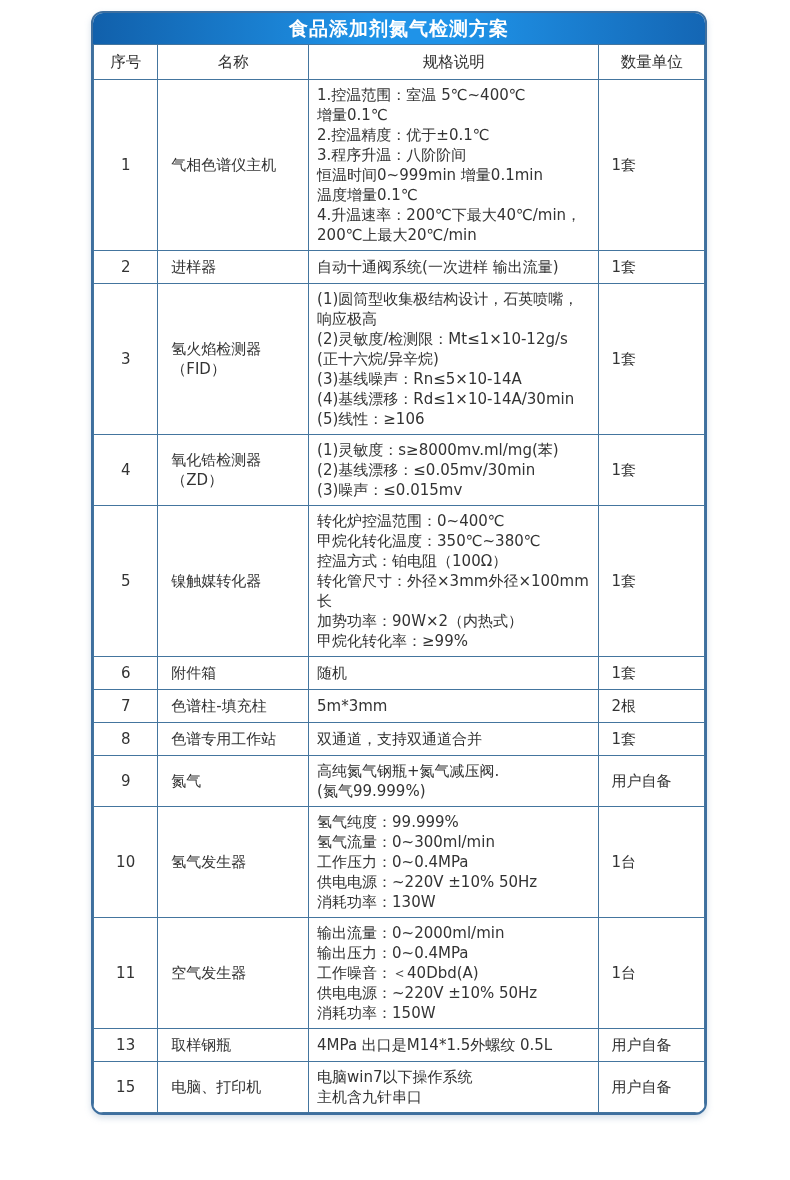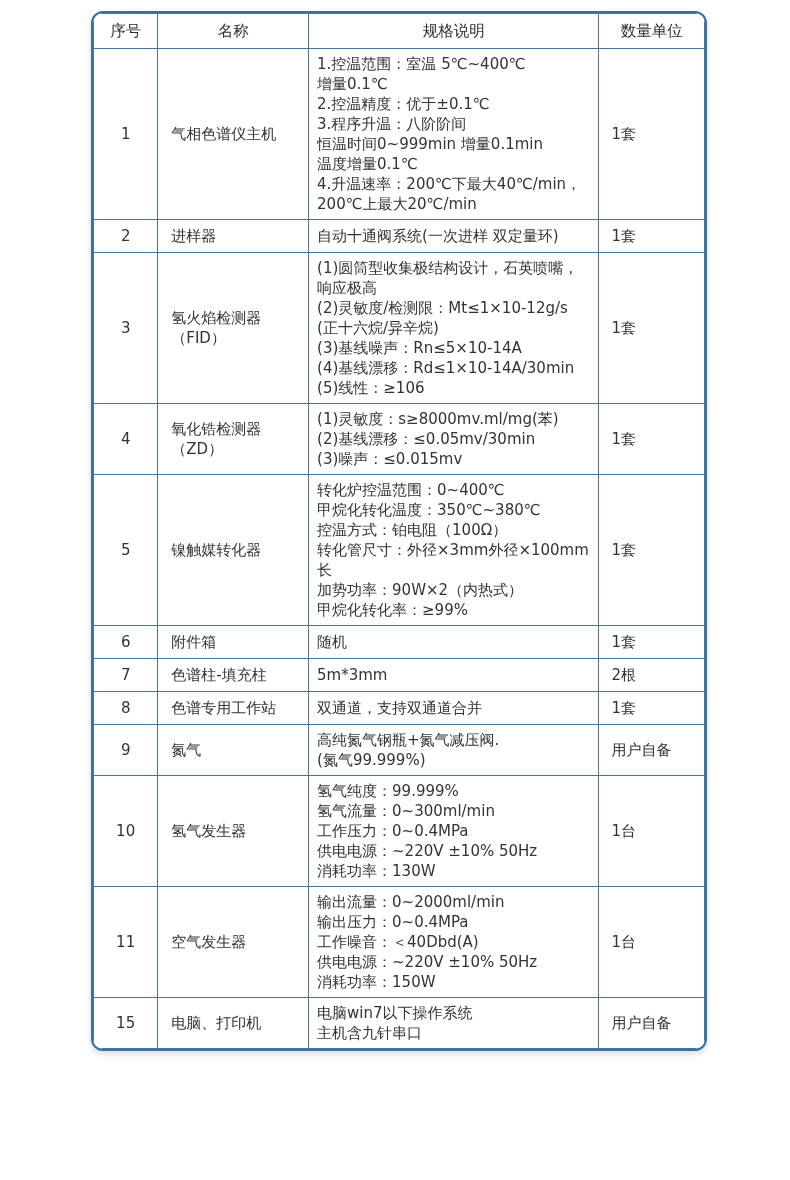--- a/index.html
+++ b/index.html
@@ -36,20 +36,21 @@
   th.c-no, td.c-no{text-align:center;padding-left:2px;padding-right:2px;}
   td.c-name{padding-left:13px;line-height:20px;}
   td.c-spec{white-space:pre-line;line-height:20px;margin-top:43px;}
   td.c-qty{padding-left:12px;}
   tbody td{height:22px;}
 </style>
 </head>
 <body>
 
 <div class="sheet">
+  <div class="title-bar">食品添加剂氮气检测方案</div>
   <table>
     <colgroup>
       <col style="width:64px">
         <col style="width:150px">
         <col style="width:289px">
         <col style="width:105px">
     </colgroup>
     <thead>
       <tr>
         <th class="c-no">序号</th>
@@ -68,21 +69,21 @@
 3.程序升温：八阶阶间
 恒温时间0~999min 增量0.1min
 温度增量0.1℃
 4.升温速率：200℃下最大40℃/min，
 200℃上最大20℃/min</td>
         <td class="c-qty">1套</td>
       </tr>
       <tr>
         <td class="c-no">2</td>
         <td class="c-name">进样器</td>
-        <td class="c-spec">自动十通阀系统(一次进样 双定量环)</td>
+        <td class="c-spec">自动十通阀系统(一次进样 输出流量)</td>
         <td class="c-qty">1套</td>
       </tr>
       <tr>
         <td class="c-no">3</td>
         <td class="c-name">氢火焰检测器（FID）</td>
         <td class="c-spec">(1)圆筒型收集极结构设计，石英喷嘴，
 响应极高
 (2)灵敏度/检测限：Mt≤1×10-12g/s
 (正十六烷/异辛烷)
 (3)基线噪声：Rn≤5×10-14A
@@ -148,20 +149,26 @@
         <td class="c-no">11</td>
         <td class="c-name">空气发生器</td>
         <td class="c-spec">输出流量：0~2000ml/min
 输出压力：0~0.4MPa
 工作噪音：＜40Dbd(A)
 供电电源：~220V ±10% 50Hz
 消耗功率：150W</td>
         <td class="c-qty">1台</td>
       </tr>
       <tr>
+        <td class="c-no">13</td>
+        <td class="c-name">取样钢瓶</td>
+        <td class="c-spec">4MPa 出口是M14*1.5外螺纹 0.5L</td>
+        <td class="c-qty">用户自备</td>
+      </tr>
+      <tr>
         <td class="c-no">15</td>
         <td class="c-name">电脑、打印机</td>
         <td class="c-spec">电脑win7以下操作系统
 主机含九针串口</td>
         <td class="c-qty">用户自备</td>
       </tr>
     </tbody>
   </table>
 </div>
 

